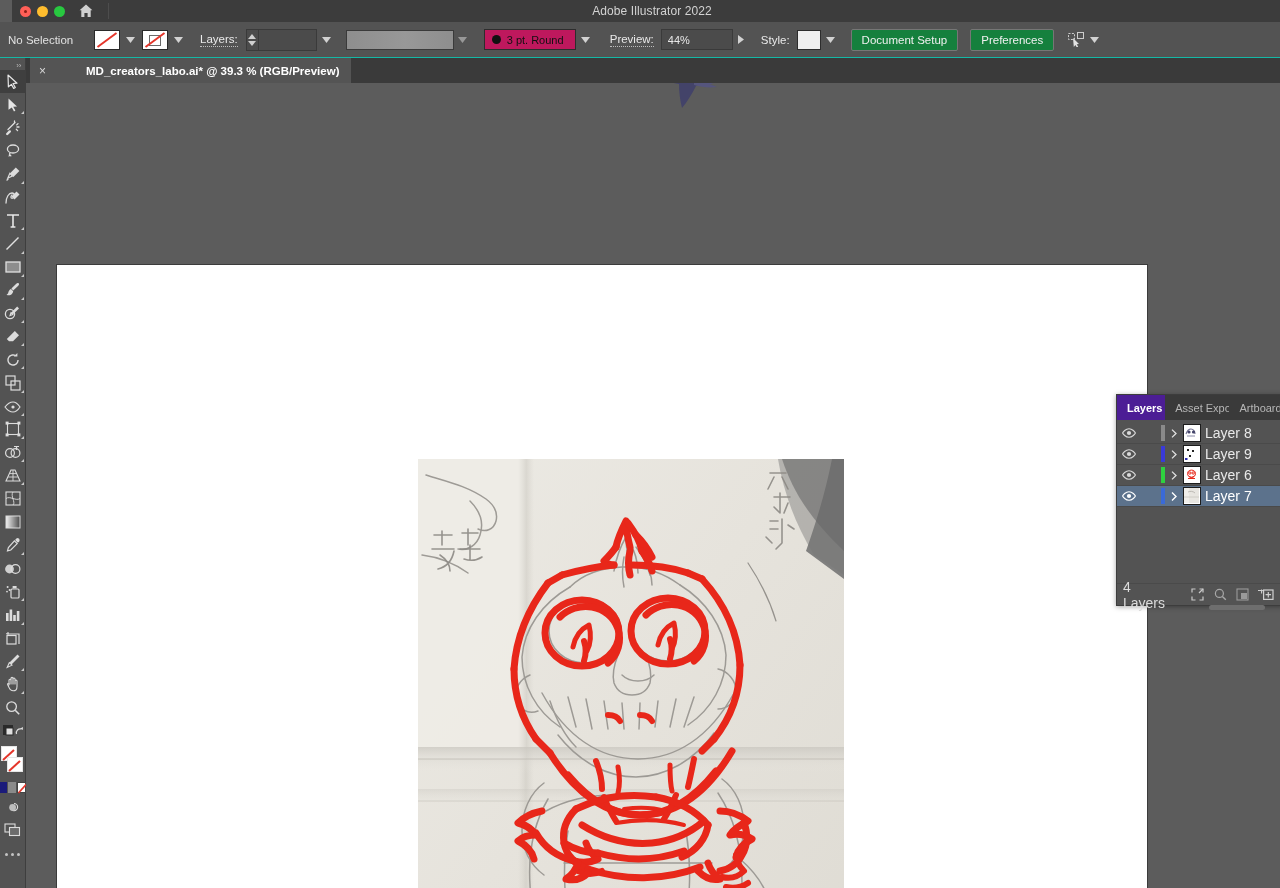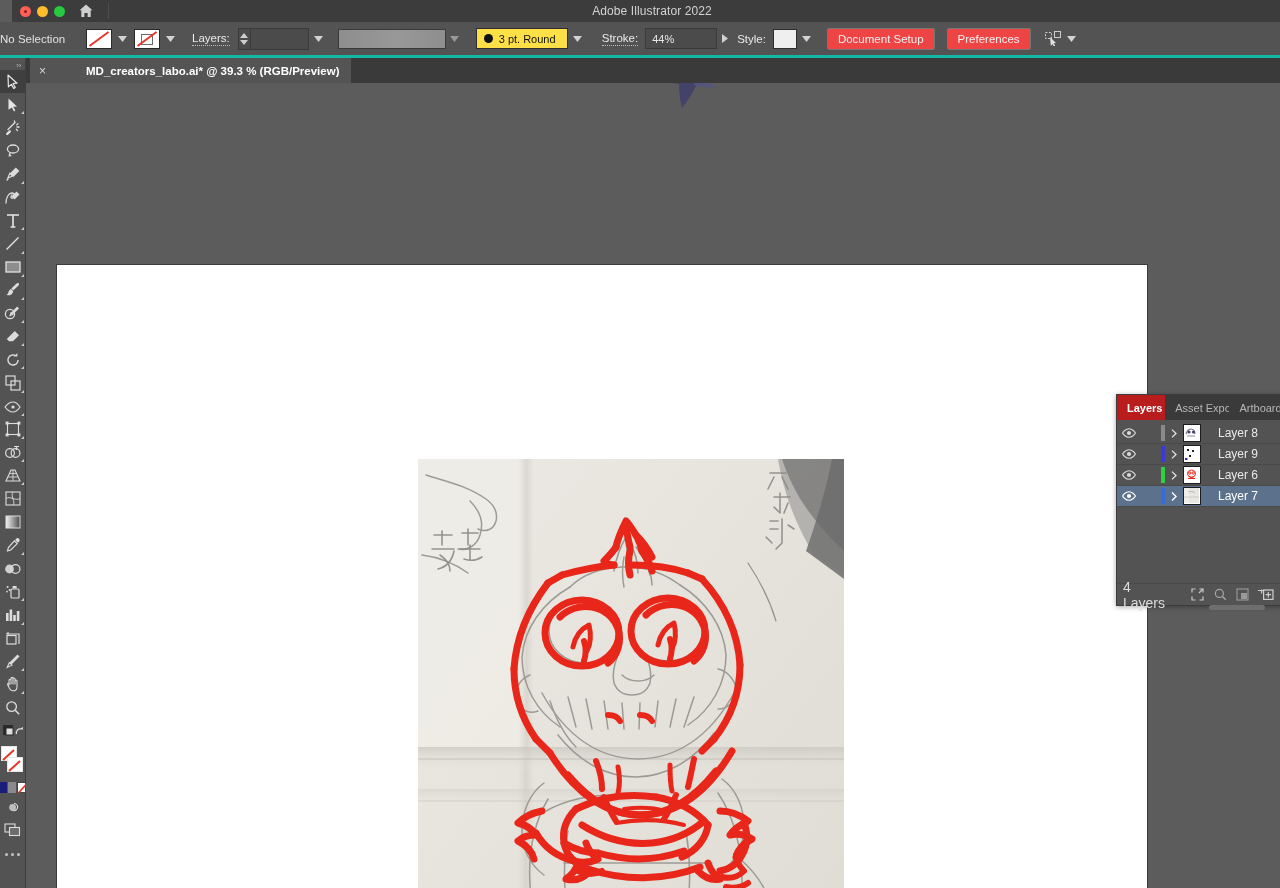--- a/index.html
+++ b/index.html
@@ -31,22 +31,22 @@
     font-size:12px; color:#d3d3d3; letter-spacing:.1px;
     pointer-events:none;
   }
   .titlebar-sep{
     position:absolute; left:96px; top:3px; width:1px; height:16px; background:#4d4d4d;
   }
 
   
   .controlbar{
     position:absolute; left:0; top:22px; width:1280px; height:36px;
-    background:#535353; border-bottom:3px solid #14b8a6;
-    display:flex; align-items:center; padding-left:0; gap:0;
+    background:#535353; border-bottom:1px solid #14b8a6;
+    display:flex; align-items:center; padding-left:8px; gap:0;
   }
   .ctl-label{ font-size:11.5px; color:#e0e0e0; }
   .nosel{ width:82px; }
 
   .swatch-box{
     width:26px; height:20px; background:#fff; border:1px solid #2a2a2a;
     position:relative; margin-left:4px;
   }
   .slash{ position:absolute; inset:0; }
   .swatch-inner{
@@ -75,40 +75,40 @@
     align-items:center; justify-content:center;
   }
   .profile-field{
     width:108px; height:20px; margin-left:9px;
     background:linear-gradient(to right,#8e8e8e 0%,#989898 55%,#8e8e8e 100%);
     border:1px solid #3a3a3a;
   }
   .profile-dd{ width:18px; height:22px; display:flex; align-items:center; justify-content:center; opacity:.55;}
 
   .brush-field{
-    margin-left:12px; width:92px; height:21px; background:#fde047; color:#111;
+    margin-left:12px; width:92px; height:21px; background:#be185d; color:#111;
     font-size:11px; display:flex; align-items:center; gap:6px; padding-left:7px;
     border:1px solid #2d2d2d;
   }
   .brush-dot{ width:9px; height:9px; border-radius:50%; background:#111; flex:none; }
   .op-lbl{
     margin-left:14px; font-size:11.5px; color:#eaeaea;
     border-bottom:1px dotted #bdbdbd; padding-bottom:1px;
   }
   .op-field{
     margin-left:7px; width:72px; height:21px; background:#4b4b4b;
     border:1px solid #3a3a3a; font-size:11px; color:#e8e8e8;
     display:flex; align-items:center; padding-left:6px;
   }
   .op-arrow{ width:16px; height:21px; display:flex; align-items:center; justify-content:center; }
-  .style-lbl{ margin-left:4px; font-size:11.5px; color:#eaeaea; }
+  .style-lbl{ margin-left:12px; font-size:11.5px; color:#eaeaea; }
   .style-sw{ margin-left:7px; width:24px; height:20px; background:#efefef; border:1px solid #2d2d2d; }
   .btn{
     height:22px; padding:0 10px; margin-left:12px; font-size:11.5px;
-    background:#ef4444; border:1px solid #767676; color:#f0f0f0;
+    background:#15803d; border:1px solid #767676; color:#f0f0f0;
     display:flex; align-items:center; border-radius:2px;
   }
   .sel-similar{ margin-left:14px; display:flex; align-items:center; gap:5px; }
 
   
   .tabbar{
     position:absolute; left:0; top:58px; width:1280px; height:25px;
     background:#3a3a3a;
   }
   .doc-tab{
@@ -171,36 +171,36 @@
   
   .panel{
     position:absolute; left:1116px; top:394px; width:168px; height:212px;
     background:#535353; border:1px solid #3d3d3d; box-shadow:0 1px 5px rgba(0,0,0,.35);
   }
   .panel-tabs{ height:25px; background:#3a3a3a; display:flex; align-items:stretch; }
   .ptab{
     display:flex; align-items:center; padding:0 10px; font-size:11px; color:#b6b6b6;
     white-space:nowrap; overflow:hidden;
   }
-  .ptab.active{ background:#b91c1c; color:#ffffff; font-weight:bold; }
+  .ptab.active{ background:#4c1d95; color:#ffffff; font-weight:bold; }
   .layer-list{ padding-top:3px; }
   .layer-row{
     height:21px; display:flex; align-items:center; border-bottom:1px solid #4a4a4a;
     position:relative;
   }
   .layer-row.selected{ background:#5c728c; }
   .eye{ width:24px; display:flex; align-items:center; justify-content:center; }
   .lock-col{ width:20px; }
   .colorbar{ width:4px; height:16px; flex:none; }
   .chev{ width:18px; display:flex; align-items:center; justify-content:center; }
   .thumb{
     width:18px; height:18px; background:#fff; border:1.5px solid #1c1c1c; flex:none;
     position:relative; overflow:hidden;
   }
-  .lname{ font-size:12px; color:#e9e9e9; margin-left:17px; white-space:nowrap; }
+  .lname{ font-size:14px; color:#e9e9e9; margin-left:4px; white-space:nowrap; }
   .layer-row.selected .lname{ color:#ffffff; }
   .panel-footer{
     position:absolute; left:0; bottom:0; width:100%; height:22px;
     display:flex; align-items:center; padding:0 6px; gap:0; background:#535353;
     border-top:1px solid #4a4a4a;
   }
   .lcount{ font-size:14px; color:#dcdcdc; }
   .fbtn{ width:26px; height:22px; display:flex; align-items:center; justify-content:center; }
   .scroll-nub{
     position:absolute; left:92px; bottom:-5px; width:56px; height:5px;
@@ -280,21 +280,21 @@
     <div class="brush-field">
       <span class="brush-dot"></span>
       <span>3 pt. Round</span>
     </div>
     <span class="dd-btn">
       <svg width="9" height="6" viewBox="0 0 9 6">
           <path d="M0 0h9L4.5 6z" fill="#d2d2d2"></path>
         </svg>
     </span>
 
-    <span class="op-lbl">Stroke:</span>
+    <span class="op-lbl">Preview:</span>
     <div class="op-field">44%</div>
     <span class="op-arrow">
       <svg width="6" height="9" viewBox="0 0 6 9">
           <path d="M0 0l6 4.5L0 9z" fill="#d2d2d2"></path>
         </svg>
     </span>
 
     <span class="style-lbl">Style:</span>
     <div class="style-sw"></div>
     <span class="mini-chev">

